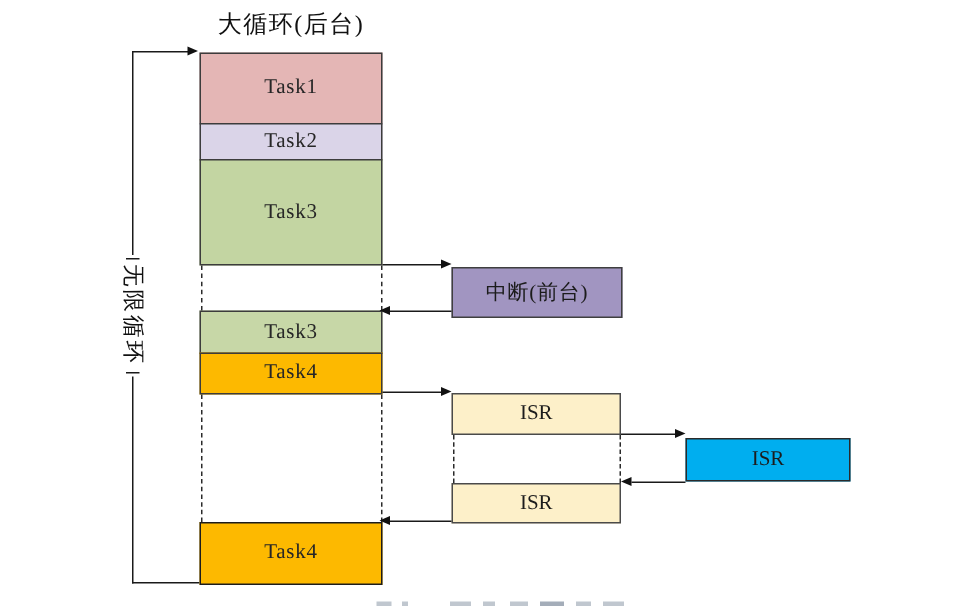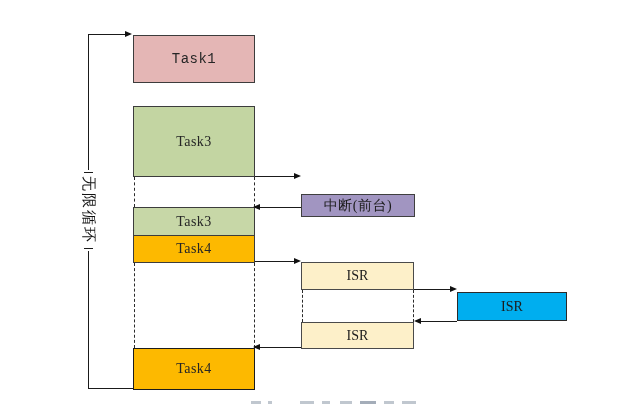--- a/index.html
+++ b/index.html
@@ -16,21 +16,21 @@
   .t1{top:35px;height:48px;}
   .t2{top:82px;height:25px;}
   .t3{top:106px;height:71px;}
   .t3b{top:207px;height:29px;}
   .t4a{top:235px;height:28px;}
   .t4b{top:348px;height:42px;border-color:#1c1c1c;border-width:1.7px;}
   .rightbox{
     position:absolute;box-sizing:border-box;border:1.4px solid #3f3f3f;
     display:flex;align-items:center;justify-content:center;font-size:14px;color:#1c1c1c;
   }
-  .intbox{left:301px;top:194px;width:114px;height:23px;letter-spacing:.5px;}
+  .intbox{left:301px;top:178px;width:114px;height:34px;letter-spacing:.5px;}
   .isr1{left:301px;top:262px;width:113px;height:28px;border-color:#4a4a4a;}
   .isr2{left:301px;top:322px;width:113px;height:27px;border-color:#4a4a4a;}
   .isrblue{left:457px;top:292px;width:110px;height:29px;border-color:#2a2a2a;}
   
   .hline{position:absolute;height:0;border-top:1.3px solid #1a1a1a;}
   .vline{position:absolute;width:0;border-left:1.3px solid #1a1a1a;}
   .vdash{position:absolute;width:0;border-left:1.2px dashed #2a2a2a;}
   
   .ah-r{position:absolute;width:0;height:0;border-top:3.6px solid transparent;
         border-bottom:3.6px solid transparent;border-left:7.5px solid #111;}
@@ -53,32 +53,36 @@
   }
   .tick{position:absolute;width:9px;height:0;border-top:1.3px solid #1a1a1a;}
   
   .cap{position:absolute;top:401px;height:3px;background:#8d99a8;opacity:.55;}
 </style>
 </head>
 <body>
 
 <div id="canvas">
 
+  <div class="title">大循环(后台)</div>
 
   <div class="vline" style="left:87.5px;top:33.5px;height:136px;"></div>
   <div class="vline" style="left:87.5px;top:251px;height:138px;"></div>
   <div class="tick" style="left:83.5px;top:171.5px;"></div>
   <div class="tick" style="left:83.5px;top:247.5px;"></div>
   <div class="looplabel">无限循环</div>
   <div class="hline" style="left:88px;top:33.5px;width:38px;"></div>
   <div class="ah-r" style="left:125px;top:30.5px;"></div>
   <div class="hline" style="left:88px;top:388.3px;width:45px;"></div>
 
-  <div class="taskbox t1" title="Task1" style="background-color: rgb(228, 182, 181); font-family: Liberation Mono, monospace;">
+  <div class="taskbox t1" title="Task1" style="background-color: rgb(228, 182, 181);">
     <span>Task1</span>
+  </div>
+  <div class="taskbox t2" style="background-color: rgb(218, 212, 232);">
+    <span>Task2</span>
   </div>
   <div class="taskbox t3" style="background-color: rgb(195, 213, 162);">
     <span>Task3</span>
   </div>
   <div class="taskbox t3b" style="background-color: rgb(199, 215, 167);">
     <span>Task3</span>
   </div>
   <div class="taskbox t4a" style="background-color: rgb(253, 185, 0);">
     <span>Task4</span>
   </div>

